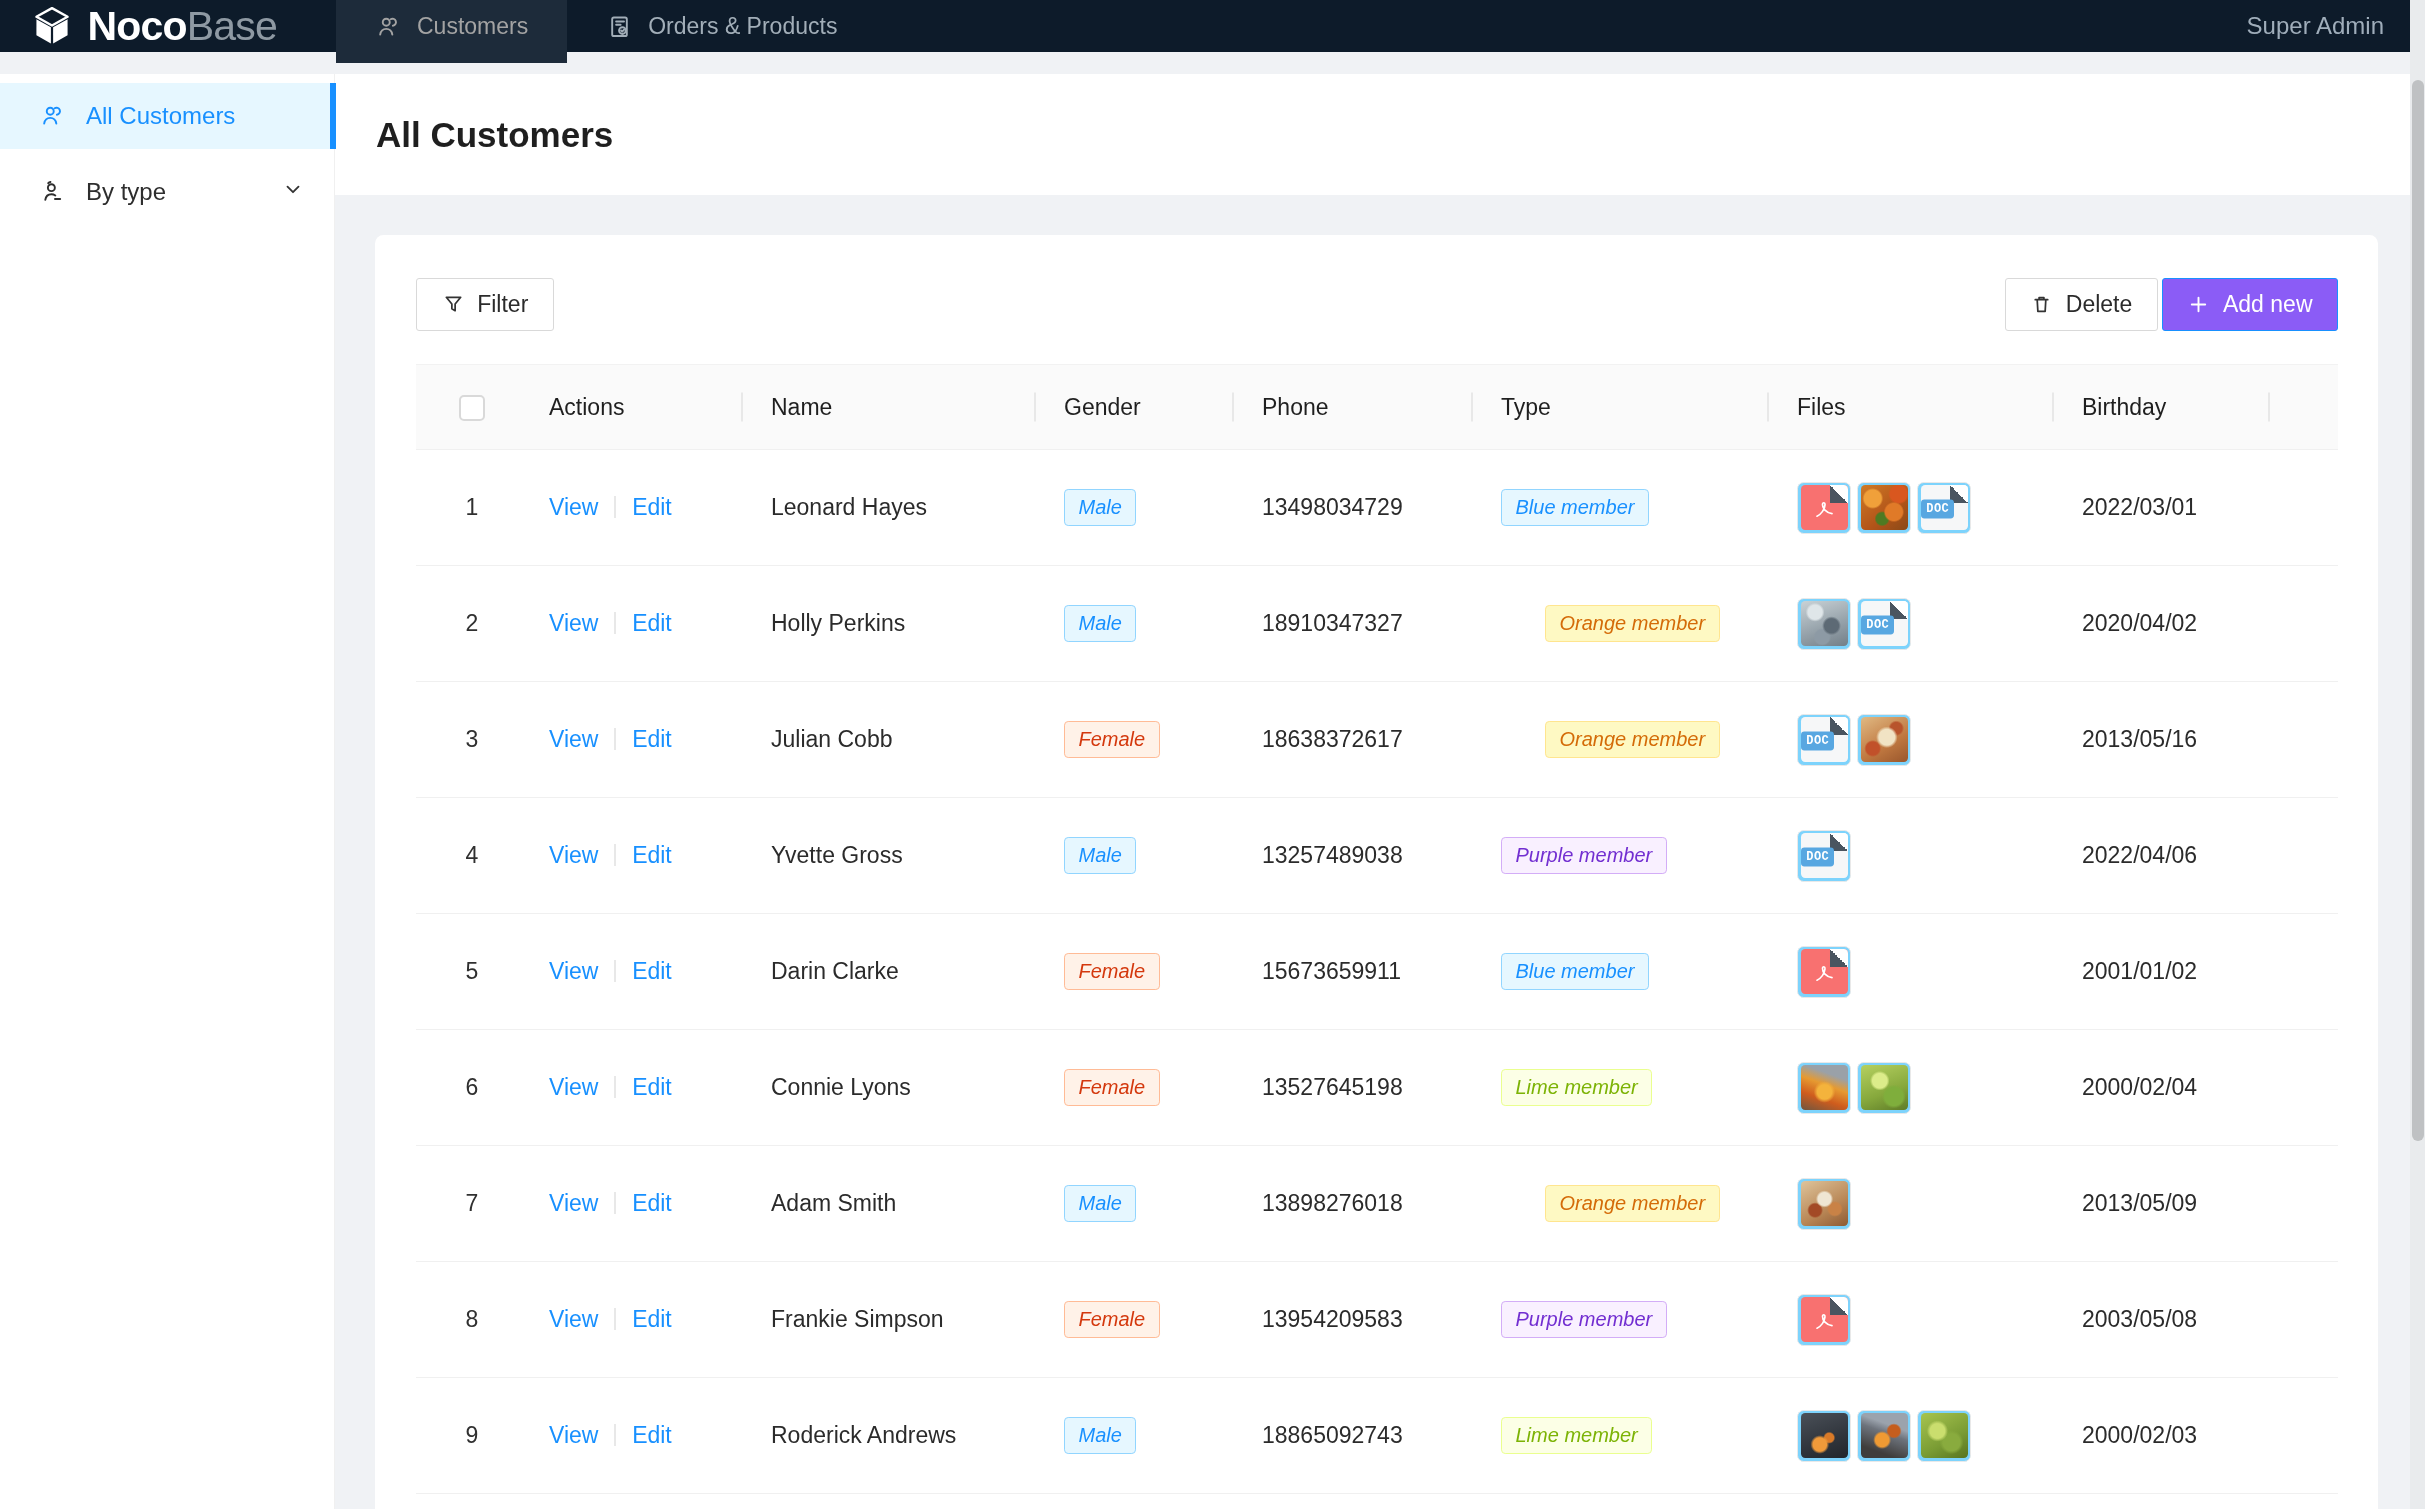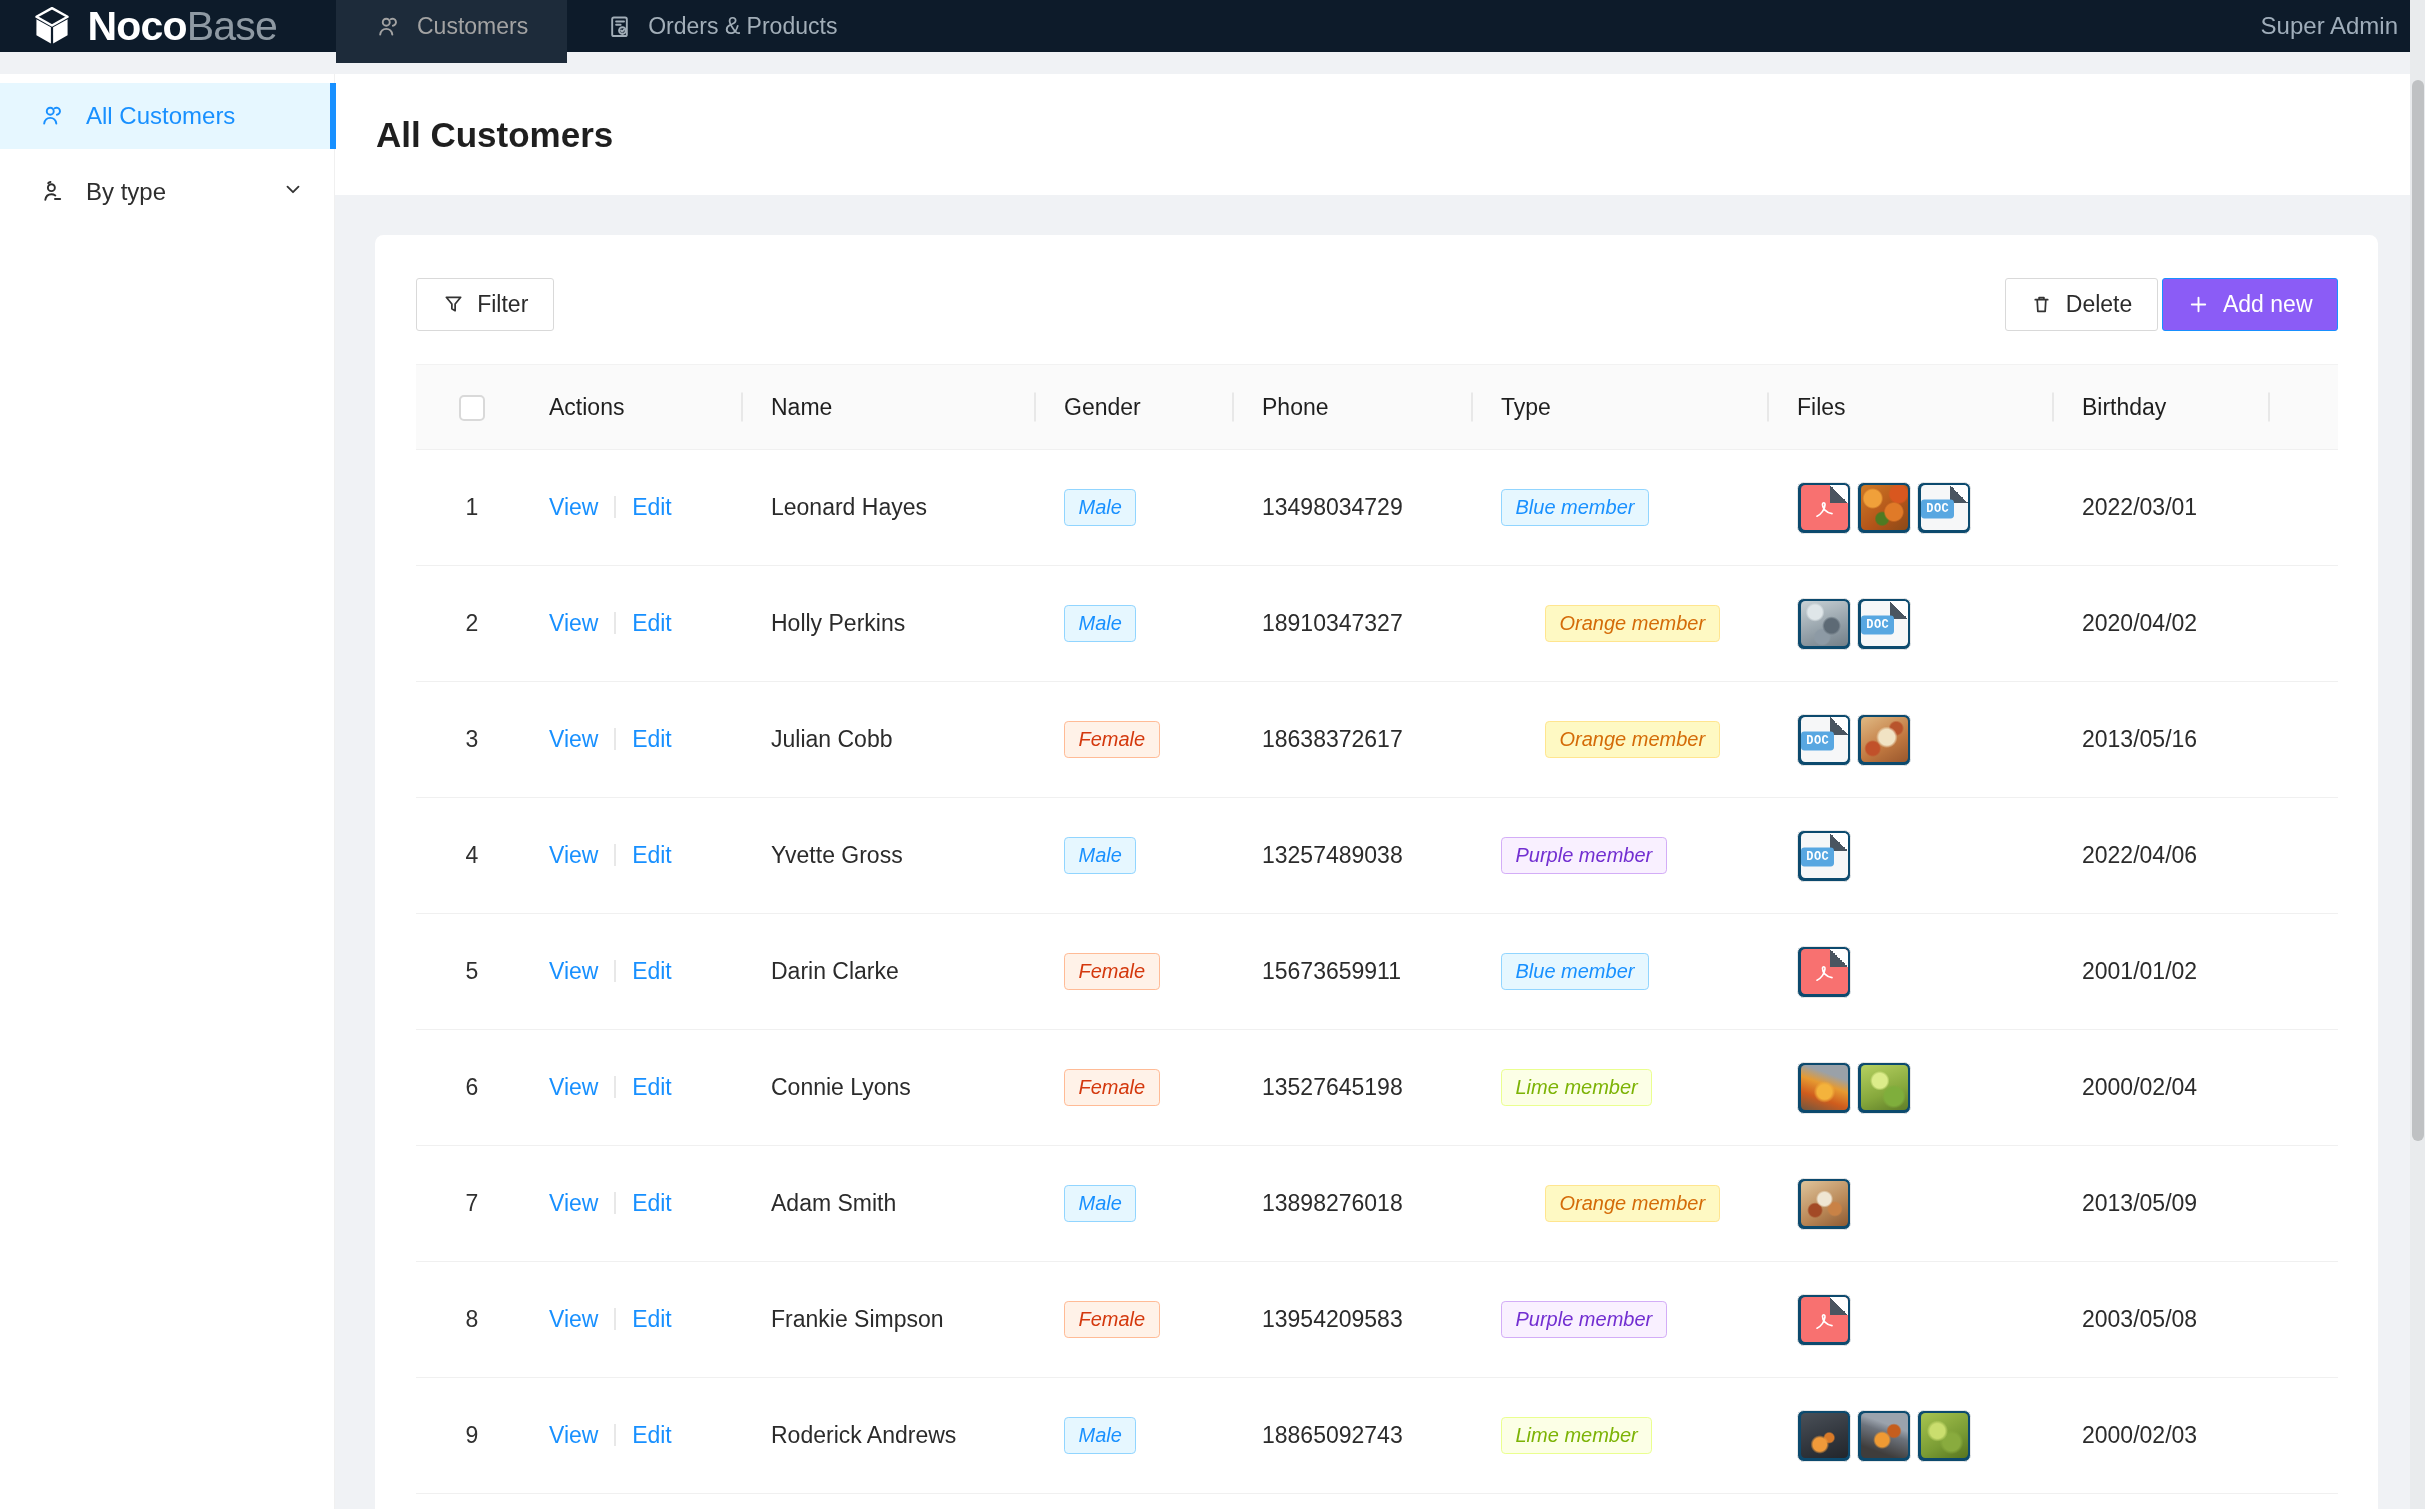--- a/index.html
+++ b/index.html
@@ -9,21 +9,21 @@
   
   .navbar { position:absolute; left:0; top:0; width:2426px; height:52px; background:#0d1b2a; display:flex; align-items:center; z-index:10; }
   .logo-area { width:336px; height:74px; display:flex; align-items:center; padding-left:30px; gap:13.5px; flex:none; }
   .logo-mark { width:44px; height:44px; flex:none; }
   .logo-noco { font-size:41px; font-weight:bold; color:#ffffff; letter-spacing:-0.8px; }
   .logo-base { font-size:41px; font-weight:normal; color:#8e99a3; letter-spacing:-0.8px; }
   .nav-tabs { display:flex; height:74px; }
   .nav-tab { height:74px; display:flex; align-items:center; gap:15px; padding:0 39px; font-size:23px; color:#a2aeb8; cursor:pointer; }
   .nav-tab.active { background:#1d2b3a; color:#a3a3a3; }
   .nav-tab svg { width:27px; height:27px; }
-  .navbar-right { margin-left:auto; padding-right:28px; color:#9fadba; font-size:24px; }
+  .navbar-right { margin-left:auto; padding-right:42px; color:#9fadba; font-size:24px; }
 
   
   .sidebar { position:absolute; left:0; top:74px; width:335px; height:1435px; background:#ffffff; border-right:1.7px solid #f0f0f0; padding-top:8.5px; z-index:5; }
   .side-item { height:66px; display:flex; align-items:center; gap:20px; padding-left:39px; font-size:24px; color:#2e2e2e; position:relative; cursor:pointer; margin-bottom:10px; }
   .side-item svg { width:27px; height:27px; flex:none; }
   .side-item.active { background:#e6f7ff; color:#1890ff; }
   .side-item.active::after { content:''; position:absolute; right:-1.7px; top:0; bottom:0; width:6px; background:#1890ff; }
   .side-chevron { position:absolute; right:30px; color:#333; }
   .side-chevron svg { width:22px; height:22px; }
 
@@ -57,21 +57,21 @@
 
   .tag { display:inline-block; padding:5px 13.5px; border:1.7px solid; border-radius:4.2px; font-size:20px; line-height:1.25; white-space:nowrap;font-style:italic; }
   .tag-blue    { background:#e6f7ff; border-color:#91d5ff; color:#1890ff; }
   .tag-volcano { background:#fff2e8; border-color:#ffbb96; color:#d4380d; }
   .tag-orange  { background:#fef9c3; border-color:#ffe58f; color:#d46b08;margin-left:44px; }
   .tag-purple  { background:#f9f0ff; border-color:#d3adf7; color:#722ed1; }
   .tag-lime    { background:#fcffe6; border-color:#eaff8f; color:#7cb305; }
 
   
   .files-wrap { display:flex; gap:6px; align-items:center; }
-  .file { width:54px; height:52px; border:1.7px solid #e9e9e9; border-radius:6.8px; padding:2.5px; background:#0c4a6e; position:relative; flex:none; cursor:pointer; }
+  .file { width:54px; height:52px; border:1.7px solid #e9e9e9; border-radius:6.8px; padding:2.5px; background:#7dd3fc; position:relative; flex:none; cursor:pointer; }
   .thumb { width:100%; height:100%; border-radius:4.2px; position:relative; overflow:hidden; }
   .thumb.pdf { background:#f87170; display:flex; align-items:center; justify-content:center; }
   .thumb.pdf svg { width:25px; height:25px; margin-top:3.4px; }
   .thumb.doc { background:#f6f7f8; }
   .fold { position:absolute; top:0; right:0; width:18px; height:18px; background:linear-gradient(225deg, #ffffff 0 50%, #4a5560 50% 100%); }
   .doc-pill { position:absolute; left:0.8px; top:53%; transform:translateY(-50%); background:#58a7e1; color:#ffffff; font-size:12px; font-weight:bold; letter-spacing:0.4px; padding:2.5px 5px; border-radius:3.4px; font-family:"Liberation Mono", monospace; }
 
   .v-berries  { background:radial-gradient(circle at 25% 30%, #f0a03a 0 18%, transparent 22%), radial-gradient(circle at 70% 60%, #e07a28 0 20%, transparent 24%), radial-gradient(circle at 45% 75%, #4e7a22 0 14%, transparent 18%), radial-gradient(circle at 80% 20%, #d9571f 0 16%, transparent 20%), linear-gradient(140deg, #cf7a26, #b25419 60%, #8a4a18); }
   .v-crowd    { background:radial-gradient(circle at 30% 25%, #dfe6e9 0 15%, transparent 20%), radial-gradient(circle at 65% 55%, #5d6a75 0 18%, transparent 24%), radial-gradient(circle at 45% 80%, #8d9aa5 0 16%, transparent 20%), linear-gradient(160deg, #c9d2d6, #97a3ab 55%, #737f88); }
   .v-pizza    { background:radial-gradient(circle at 55% 45%, #f1e3c4 0 22%, transparent 30%), radial-gradient(circle at 25% 70%, #c1512a 0 14%, transparent 18%), radial-gradient(circle at 75% 25%, #b8542c 0 12%, transparent 16%), linear-gradient(150deg, #e0b983, #c07840 60%, #99572d); }

